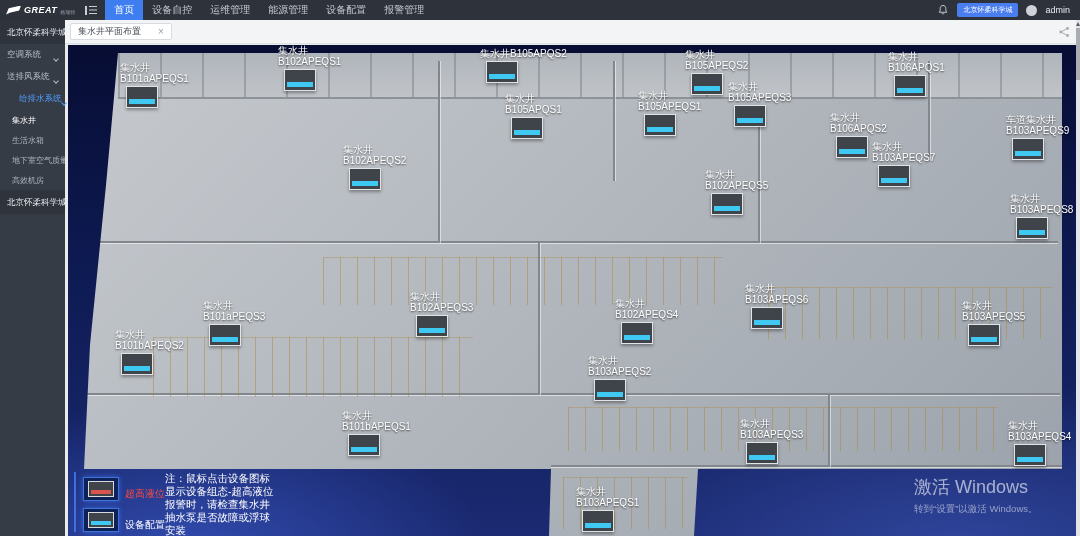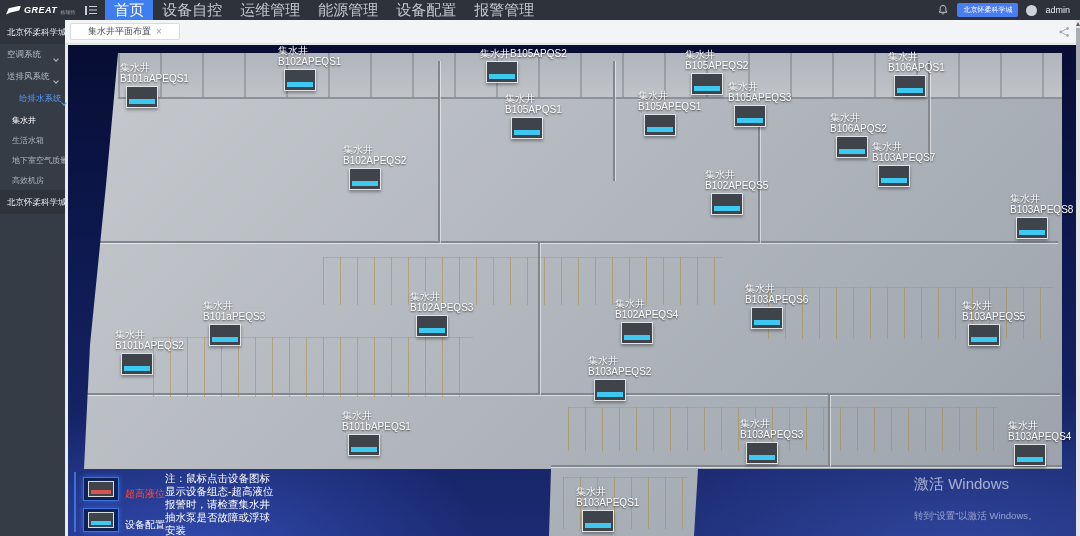--- a/index.html
+++ b/index.html
@@ -11,21 +11,21 @@
   .topbar { position:absolute; left:0; top:0; width:1080px; height:20px; background:#2d323b;
             display:flex; align-items:center; z-index:30; }
   .logo { display:flex; align-items:center; gap:3px; padding:0 8px 0 6px; }
   .logo-flag { width:15px; height:9px; background:#fff; clip-path:polygon(0 100%,18% 30%,100% 0,88% 55%,30% 78%); }
   .logo-brand { color:#fff; font-size:9px; font-weight:bold; font-style:italic; letter-spacing:.5px; }
   .logo-sub { color:#9aa0aa; font-size:5px; margin-top:3px; }
   .collapse-ic { width:12px; height:9px; border-left:2px solid #c9cdd4; position:relative; margin:0 8px 0 2px; }
   .collapse-ic:before { content:""; position:absolute; left:2px; top:0; width:8px; height:1.5px; background:#c9cdd4;
                         box-shadow:0 3.5px 0 #c9cdd4, 0 7px 0 #c9cdd4; }
   .top-nav { display:flex; height:20px; align-items:stretch; }
-  .nav-item { display:flex; align-items:center; padding:0 9px; font-size:15px; color:#c3c8d1; cursor:pointer; }
+  .nav-item { display:flex; align-items:center; padding:0 9px; font-size:10px; color:#c3c8d1; cursor:pointer; }
   .nav-item.active { background:#3f7ef0; color:#fff; }
   .topbar-right { margin-left:auto; display:flex; align-items:center; gap:8px; padding-right:10px; }
   .bell { width:12px; height:12px; }
   .site-pill { background:#4a7df0; color:#fff; font-size:7px; padding:2px 6px; border-radius:2px; white-space:nowrap; }
   .user-box { display:flex; align-items:center; gap:8px; }
   .avatar { width:11px; height:11px; border-radius:50%; background:#cfd3d9; }
   .user-name { color:#e8eaee; font-size:9px; }
 
   
   .sidebar { position:absolute; left:0; top:20px; width:65px; height:516px; background:#363c46; z-index:20; }
@@ -34,22 +34,22 @@
               justify-content:space-between; cursor:pointer; white-space:nowrap; }
   .sb-group.active { color:#4f9bff;margin-left:12px; }
   .chev { width:4px; height:4px; border-right:1px solid currentColor; border-bottom:1px solid currentColor;
           transform:rotate(45deg); margin-right:3px; flex:none; }
   .sb-sub { color:#aeb4bd; font-size:8px; padding:4.5px 2px 4.5px 12px; cursor:pointer; white-space:nowrap; overflow:hidden; }
   .sb-sub.active { color:#ffffff; }
 
   
   .tabbar { position:absolute; left:65px; top:20px; width:1015px; height:24px; background:#f3f4f6;
             border-bottom:1px solid #dfe2e5; display:flex; align-items:center; z-index:10; }
-  .tab-chip { margin-left:5px; height:17px; display:flex; align-items:center; gap:5px; background:#fff;
-              border:1px solid #d8dbe0; border-radius:2px; padding:0 17px; font-size:9px; color:#4a4f57; cursor:pointer; }
+  .tab-chip { margin-left:5px; height:17px; display:flex; align-items:center; gap:17px; background:#fff;
+              border:1px solid #d8dbe0; border-radius:2px; padding:0 7px; font-size:9px; color:#4a4f57; cursor:pointer; }
   .tab-close { color:#9aa0a8; font-size:10px; line-height:1; cursor:pointer; }
   .share-ic { position:absolute; right:10px; top:6px; width:12px; height:12px; opacity:.75; cursor:pointer; }
 
   
   .plan { position:absolute; left:68px; top:45px; width:1008px; height:491px; overflow:hidden;
     background:
       radial-gradient(420px 210px at 12% 102%, rgba(66,100,220,.55), transparent 70%),
       radial-gradient(520px 230px at 88% 102%, rgba(72,102,205,.45), transparent 72%),
       linear-gradient(180deg,#070d33 0%, #0d1950 42%, #1b2a72 100%);
     z-index:5; }
@@ -82,22 +82,22 @@
   .legend-chip { width:36px; height:24px; border:1px solid #3e74d8; background:#0f2257;
                  box-shadow:0 0 5px rgba(64,124,255,.65); display:flex; align-items:center; justify-content:center; }
   .legend-ic { width:26px; height:16px; background:#3f434a; border:1px solid rgba(255,255,255,.8); position:relative; }
   .legend-ic .bar { position:absolute; left:2px; right:2px; bottom:2px; height:4px; }
   .legend-label { font-size:10px; }
   .plan-note { position:absolute; left:97px; top:427px; width:146px; color:#fff; font-size:10.5px;
                line-height:13px; white-space:pre-line; z-index:7; }
 
   
   .watermark { position:absolute; left:846px; top:430px; z-index:7; }
-  .wm1 { font-size:15px; color:rgba(255,255,255,.6); }
-  .wm2 { font-size:9.5px; color:rgba(255,255,255,.5); margin-top:16px; }
+  .wm1 { font-size:18px; color:rgba(255,255,255,.6); }
+  .wm2 { font-size:9.5px; color:rgba(255,255,255,.5); margin-top:4px; }
 
   
   .scrollbar { position:absolute; right:0; top:20px; width:4px; height:516px; background:#e3e5e8; z-index:40; }
   .sb-thumb { position:absolute; top:8px; left:0; width:4px; height:52px; background:#a9adb3; }
   .sb-arrow { position:absolute; top:2px; left:0; width:0; height:0;
               border-left:2px solid transparent; border-right:2px solid transparent; border-bottom:4px solid #5a5e64; }
 </style>
 </head>
 <body>
 
@@ -265,20 +265,26 @@
         <div class="well-icon">
           <div class="bar"></div>
         </div>
       </div>
       <div class="well" style="left: 804px; top: 96px;">
         <div class="well-label">集水井<br>B103APEQS7</div>
         <div class="well-icon">
           <div class="bar"></div>
         </div>
       </div>
+      <div class="well" style="left: 938px; top: 69px;">
+        <div class="well-label">车道集水井<br>B103APEQS9</div>
+        <div class="well-icon">
+          <div class="bar"></div>
+        </div>
+      </div>
       <div class="well" style="left: 942px; top: 148px;">
         <div class="well-label">集水井<br>B103APEQS8</div>
         <div class="well-icon">
           <div class="bar"></div>
         </div>
       </div>
       <div class="well" style="left: 275px; top: 99px;">
         <div class="well-label">集水井<br>B102APEQS2</div>
         <div class="well-icon">
           <div class="bar"></div>

